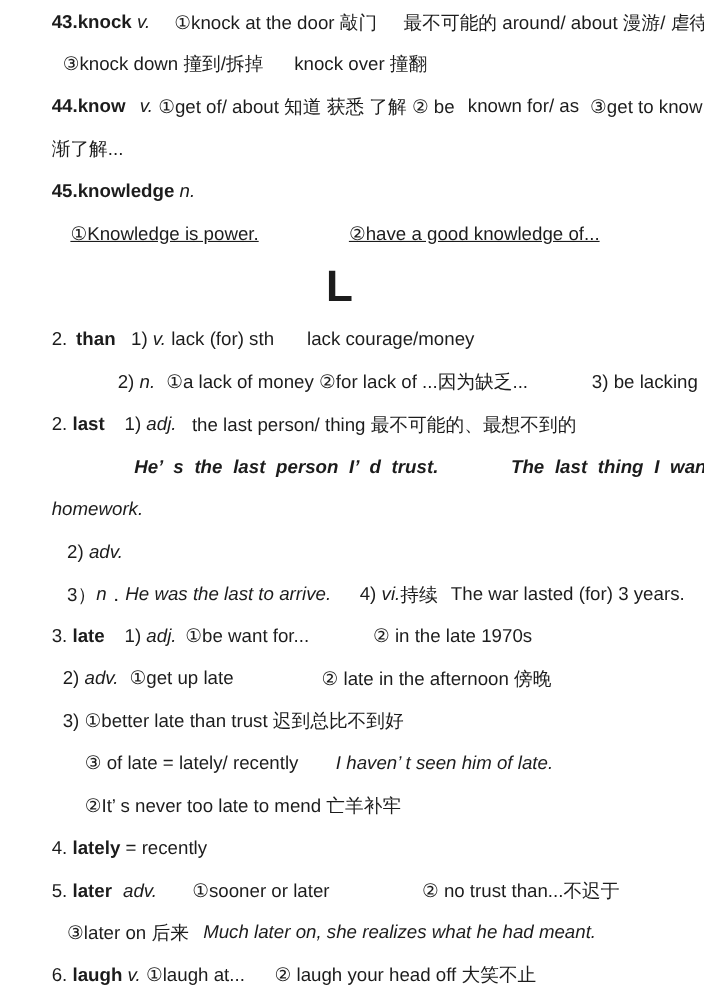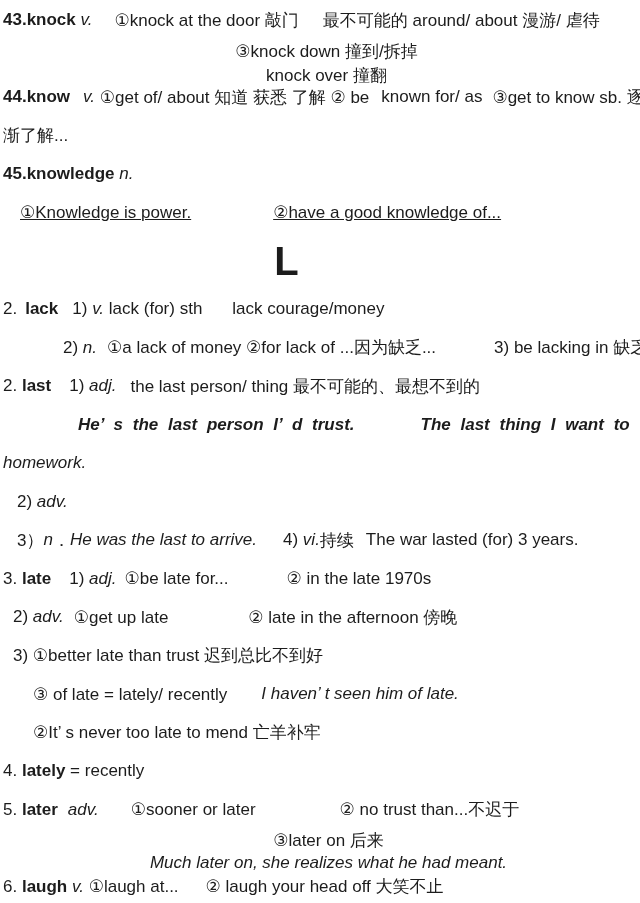--- a/index.html
+++ b/index.html
@@ -23,55 +23,56 @@
     box-sizing: border-box;
     overflow: hidden;
   }
   .line {
     height: 38.5px;
     display: flex;
     align-items: center;
     font-size: 17px;
     white-space: pre;
     flex-wrap: nowrap;
+    margin-left: 44px;
   }
   .line > span { flex: 0 0 auto; }
   .gap { display: inline-block; height: 1px; }
   .b { font-weight: 700; }
   .i { font-style: italic; }
   .section-letter {
     height: 58px;
     justify-content: center;
     font-size: 40px;
     font-weight: 700;
     padding-right: 70px; 
   }
 </style>
 </head>
 <body>
 
 <div class="page">
   <div>
       <div class="line"><span class="b">43.knock</span><span class=""> </span><span class="i">v.</span><span class="gap" style="width: 22px;"></span><span class="">①knock at the door 敲门</span><span class="gap" style="width: 24px;"></span><span class="">最不可能的 around/ about 漫游/ 虐待</span></div>
-      <div class="line" style="padding-left: 10px; flex-direction: column;"><span class="">③knock down 撞到/拆掉</span><span class="gap" style="width: 28px;"></span><span class="">knock over 撞翻</span></div>
+      <div class="line" style="padding-left: 10px;"><span class="">③knock down 撞到/拆掉</span><span class="gap" style="width: 28px;"></span><span class="">knock over 撞翻</span></div>
       <div class="line"><span class="b">44.know</span><span class="gap" style="width: 13px;"></span><span class="i">v.</span><span class=""> ①get of/ about 知道 获悉 了解 ② be</span><span class="gap" style="width: 12px;"></span><span class="">known for/ as</span><span class="gap" style="width: 10px;"></span><span class="">③get to know sb. 逐</span></div>
       <div class="line"><span class="">渐了解...</span></div>
       <div class="line"><span class="b">45.knowledge</span><span class=""> </span><span class="i">n.</span></div>
       <div class="line" style="padding-left: 17px; text-decoration: underline;"><span class="">①Knowledge is power.</span><span class="gap" style="width: 82px;"></span><span class="">②have a good knowledge of...</span></div>
       <div class="line section-letter"><span class="b">L</span></div>
-      <div class="line"><span class="">2.</span><span class="gap" style="width: 8px;"></span><span class="b">lack</span><span class="gap" style="width: 14px;"></span><span class="">1) </span><span class="i">v.</span><span class=""> lack (for) sth</span><span class="gap" style="width: 30px;"></span><span class="">lack courage/money</span></div>
+      <div class="line"><span class="">2.</span><span class="gap" style="width: 8px;"></span><span class="b">than</span><span class="gap" style="width: 14px;"></span><span class="">1) </span><span class="i">v.</span><span class=""> lack (for) sth</span><span class="gap" style="width: 30px;"></span><span class="">lack courage/money</span></div>
       <div class="line" style="padding-left: 60px;"><span class="">2) </span><span class="i">n.</span><span class="gap" style="width: 10px;"></span><span class="">①a lack of money ②for lack of ...因为缺乏...</span><span class="gap" style="width: 58px;"></span><span class="">3) be lacking in 缺乏...</span></div>
       <div class="line"><span class="">2. </span><span class="b">last</span><span class="gap" style="width: 18px;"></span><span class="">1) </span><span class="i">adj.</span><span class="gap" style="width: 14px;"></span><span class="">the last person/ thing 最不可能的、最想不到的</span></div>
       <div class="line" style="padding-left: 75px; word-spacing: 5px; font-weight: bold;"><span class="i">He’ s the last person I’ d trust.</span><span class="gap" style="width: 66px;"></span><span class="i">The last thing I want to do is</span></div>
       <div class="line"><span class="i">homework.</span></div>
       <div class="line" style="padding-left: 14px;"><span class="">2) </span><span class="i">adv.</span><span class="gap" style="width: 10px;"></span></div>
       <div class="line" style="padding-left: 14px;"><span class="">3）</span><span class="i">n</span><span class="">．</span><span class="i">He was the last to arrive.</span><span class="gap" style="width: 26px;"></span><span class="">4) </span><span class="i">vi.</span><span class="">持续</span><span class="gap" style="width: 12px;"></span><span class="">The war lasted (for) 3 years.</span></div>
-      <div class="line"><span class="">3. </span><span class="b">late</span><span class="gap" style="width: 18px;"></span><span class="">1) </span><span class="i">adj.</span><span class="gap" style="width: 8px;"></span><span class="">①be late for...</span><span class="gap" style="width: 58px;"></span><span class="">② in the late 1970s</span></div>
+      <div class="line"><span class="">3. </span><span class="b">late</span><span class="gap" style="width: 18px;"></span><span class="">1) </span><span class="i">adj.</span><span class="gap" style="width: 8px;"></span><span class="">①be want for...</span><span class="gap" style="width: 58px;"></span><span class="">② in the late 1970s</span></div>
       <div class="line" style="padding-left: 10px;"><span class="">2) </span><span class="i">adv.</span><span class="gap" style="width: 10px;"></span><span class="">①get up late</span><span class="gap" style="width: 80px;"></span><span class="">② late in the afternoon 傍晚</span></div>
       <div class="line" style="padding-left: 10px;"><span class="">3) </span><span class="">①better late than trust 迟到总比不到好</span></div>
       <div class="line" style="padding-left: 30px;"><span class="">③ of late = lately/ recently</span><span class="gap" style="width: 34px;"></span><span class="i">I haven’ t seen him of late.</span></div>
       <div class="line" style="padding-left: 30px;"><span class="">②It’ s never too late to mend 亡羊补牢</span></div>
       <div class="line"><span class="">4. </span><span class="b">lately</span><span class=""> = recently</span></div>
       <div class="line"><span class="">5. </span><span class="b">later</span><span class="gap" style="width: 10px;"></span><span class="i">adv.</span><span class="gap" style="width: 32px;"></span><span class="">①sooner or later</span><span class="gap" style="width: 84px;"></span><span class="">② no trust than...不迟于</span></div>
-      <div class="line" style="padding-left: 14px; flex-direction: column;"><span class="">③later on 后来</span><span class="gap" style="width: 13px;"></span><span class="i">Much later on, she realizes what he had meant.</span></div>
+      <div class="line" style="padding-left: 14px;"><span class="">③later on 后来</span><span class="gap" style="width: 13px;"></span><span class="i">Much later on, she realizes what he had meant.</span></div>
       <div class="line"><span class="">6. </span><span class="b">laugh</span><span class=""> </span><span class="i">v.</span><span class=""> ①laugh at...</span><span class="gap" style="width: 27px;"></span><span class="">② laugh your head off 大笑不止</span></div>
     </div>
 </div>
 
 </body></html>

